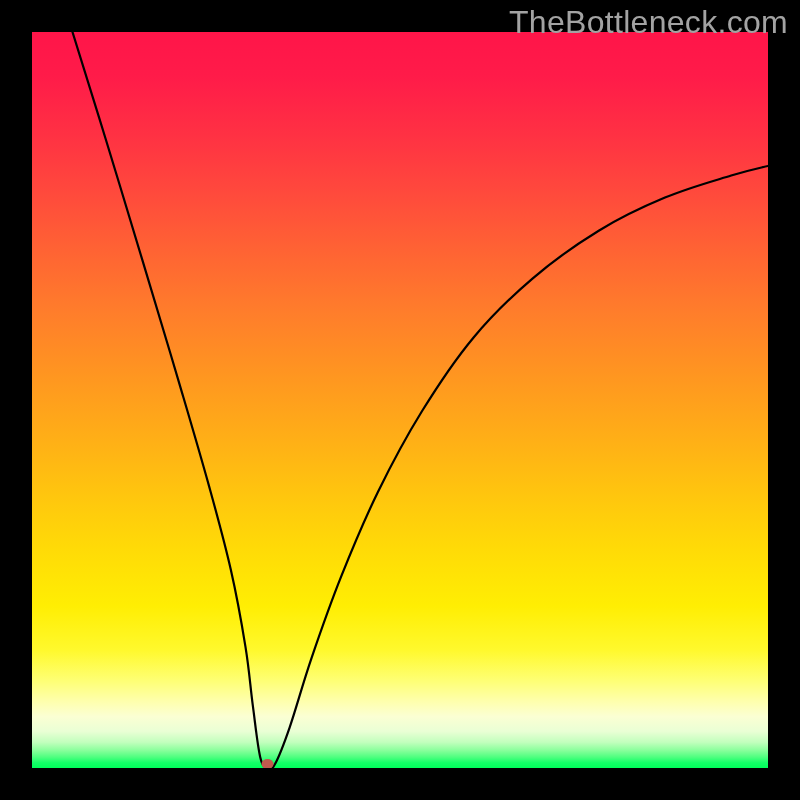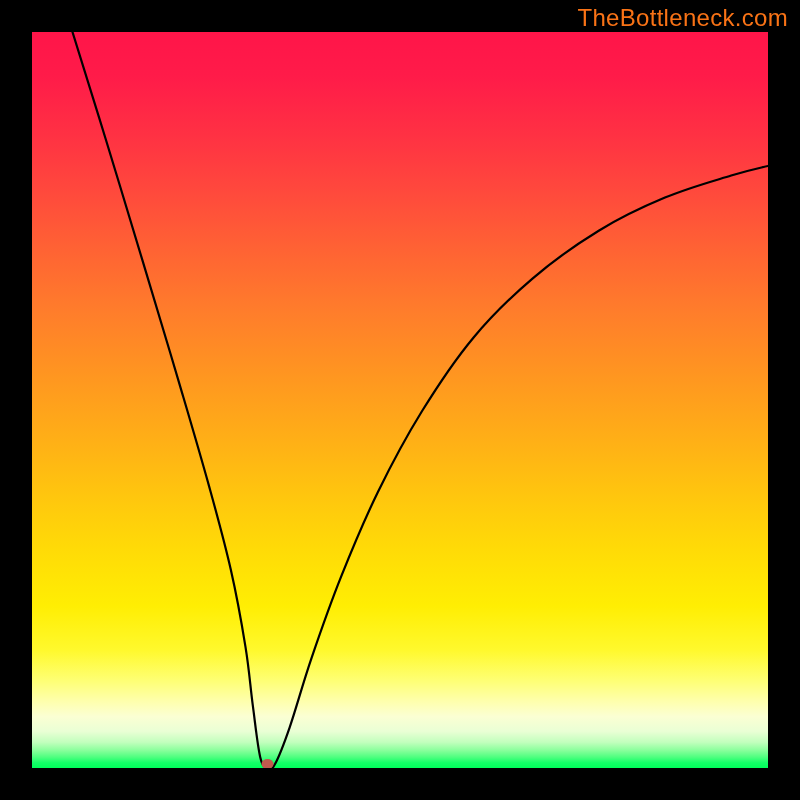--- a/index.html
+++ b/index.html
@@ -8,22 +8,22 @@
     height: 800px;
     background: #000000;
     position: relative;
     overflow: hidden;
     font-family: Arial, Helvetica, sans-serif;
   }
   .watermark {
     position: absolute;
     top: 4px;
     right: 12px;
-    color: #f97316;
-    font-size: 24px;
+    color: #a3a3a3;
+    font-size: 32px;
     font-weight: 400;
     z-index: 10;
     letter-spacing: 0.3px;
   }
   .plot-area {
     position: absolute;
     left: 32px;
     top: 32px;
     width: 736px;
     height: 736px;

